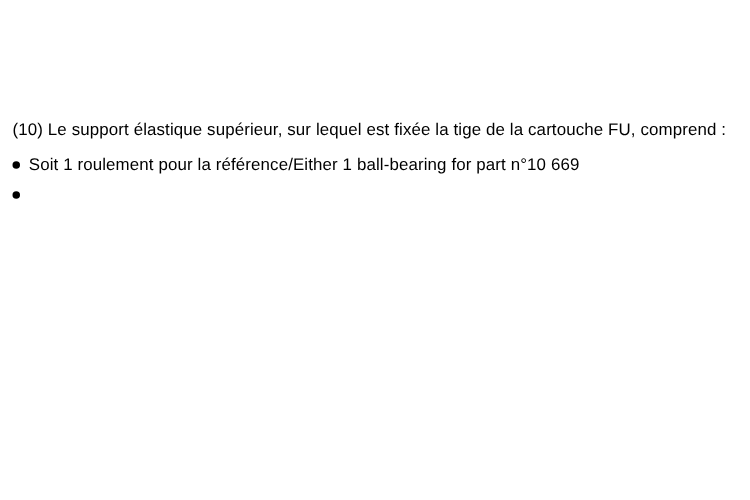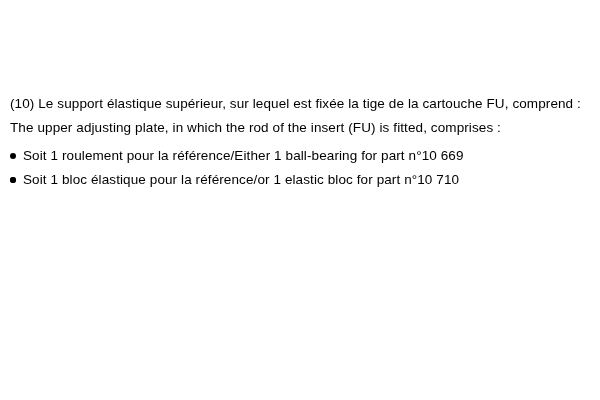--- a/index.html
+++ b/index.html
@@ -58,28 +58,23 @@
     background: #000000;
     border-radius: 50%;
   }
 </style>
 </head>
 <body>
 
 <div class="page">
   <div class="text-block">
     <p class="line intro-line">(10) Le support élastique supérieur, sur lequel est fixée la tige de la cartouche FU, comprend :</p>
-    <p class="line intro-line">The upper adjusting plate, in which the rod of the insert (FU) is fitted, comprises :</p>
     <ul class="bullet-list">
       <li class="line bullet-item">
         <span class="bullet-dot"></span>
         <span>Soit 1 roulement pour la référence/Either 1 ball-bearing for part n°10 669</span>
       </li>
       <li class="line bullet-item">
         <span class="bullet-dot"></span>
       </li>
-      <li class="line bullet-item">
-        <span class="bullet-dot"></span>
-        <span>Soit 1 bloc élastique pour la référence/or 1 elastic bloc for part n°10 710</span>
-      </li>
     </ul>
   </div>
 </div>
 
 </body></html>

